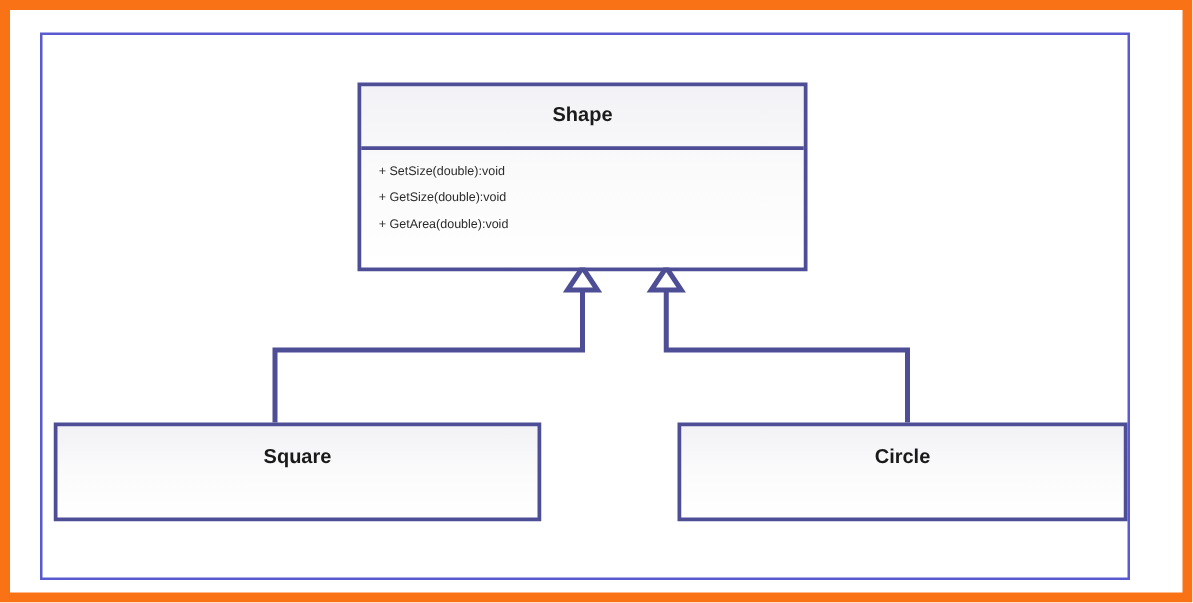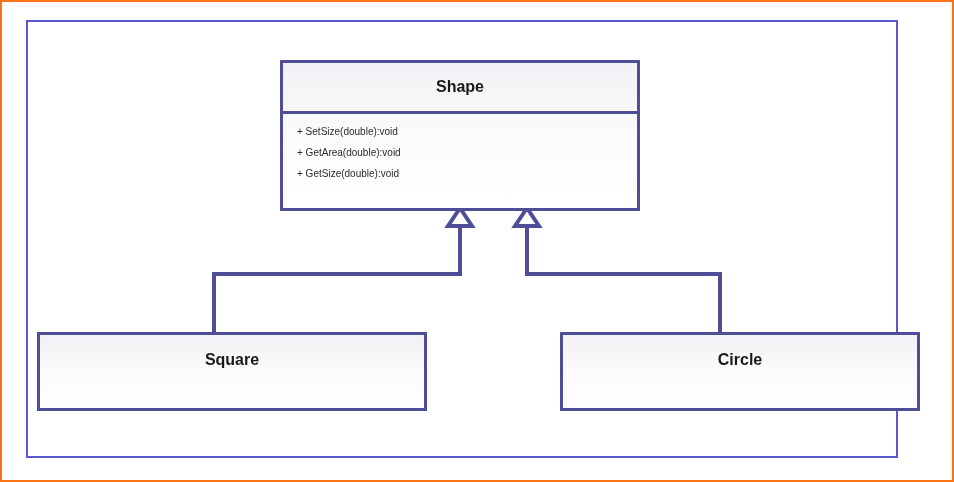--- a/index.html
+++ b/index.html
@@ -10,21 +10,21 @@
   body {
     font-family: "Liberation Sans", sans-serif;
   }
 
   .page {
     position: relative;
     width: 954px;
     height: 482px;
     box-sizing: border-box;
     background: #ffffff;
-    border: 2px solid #f97316;
+    border: 8px solid #f97316;
     overflow: hidden;
   }
 
   
   .canvas-frame {
     position: absolute;
     left: 24px;
     top: 18px;
     width: 872px;
     height: 438px;
@@ -78,21 +78,21 @@
   }
 
   
   #class-square {
     left: 35px;
     top: 330px;
     width: 390px;
     height: 79px;
   }
   #class-circle {
-    left: 558px;
+    left: 534px;
     top: 330px;
     width: 360px;
     height: 79px;
   }
   .uml-subclass .uml-class-name {
     padding-top: 17px;
   }
 
   
   .connectors {
@@ -122,22 +122,22 @@
       <path d="M 718 330 L 718 272 L 525 272 L 525 224" fill="none" stroke="#4e4e96" stroke-width="4" stroke-linecap="butt"></path>
       <polygon points="525,206 537,224 513,224" fill="#ffffff" stroke="#4e4e96" stroke-width="4" stroke-linejoin="miter"></polygon>
     </g>
   </svg>
 
   <div class="uml-class" id="class-shape">
     <div class="uml-class-name">Shape</div>
     <div class="uml-divider"></div>
     <div class="uml-members">
       <div class="uml-member">+ SetSize(double):void</div>
+      <div class="uml-member">+ GetSize(double):void</div>
       <div class="uml-member">+ GetArea(double):void</div>
-      <div class="uml-member">+ GetSize(double):void</div>
     </div>
   </div>
 
   <div class="uml-class uml-subclass" id="class-square">
     <div class="uml-class-name">Square</div>
   </div>
 
   <div class="uml-class uml-subclass" id="class-circle">
     <div class="uml-class-name">Circle</div>
   </div>

